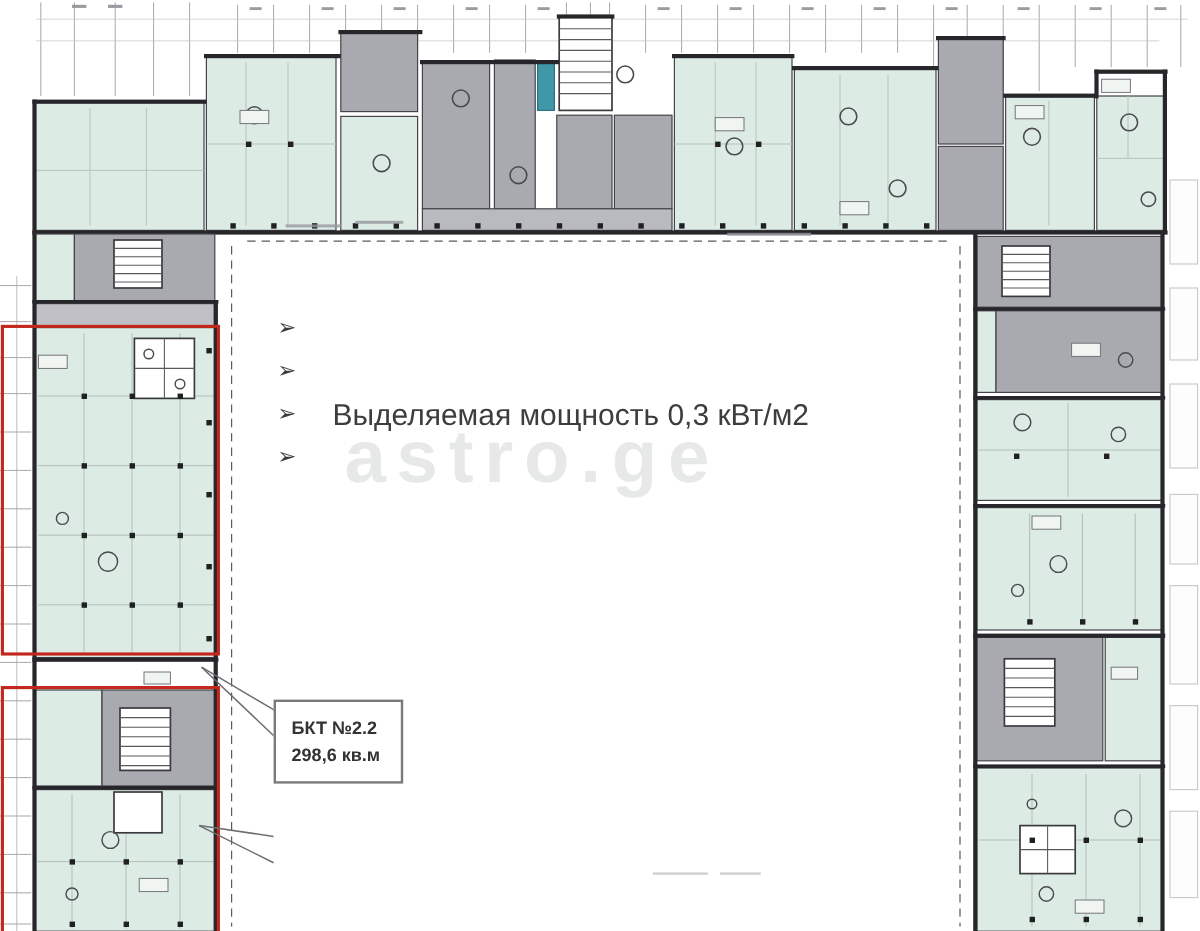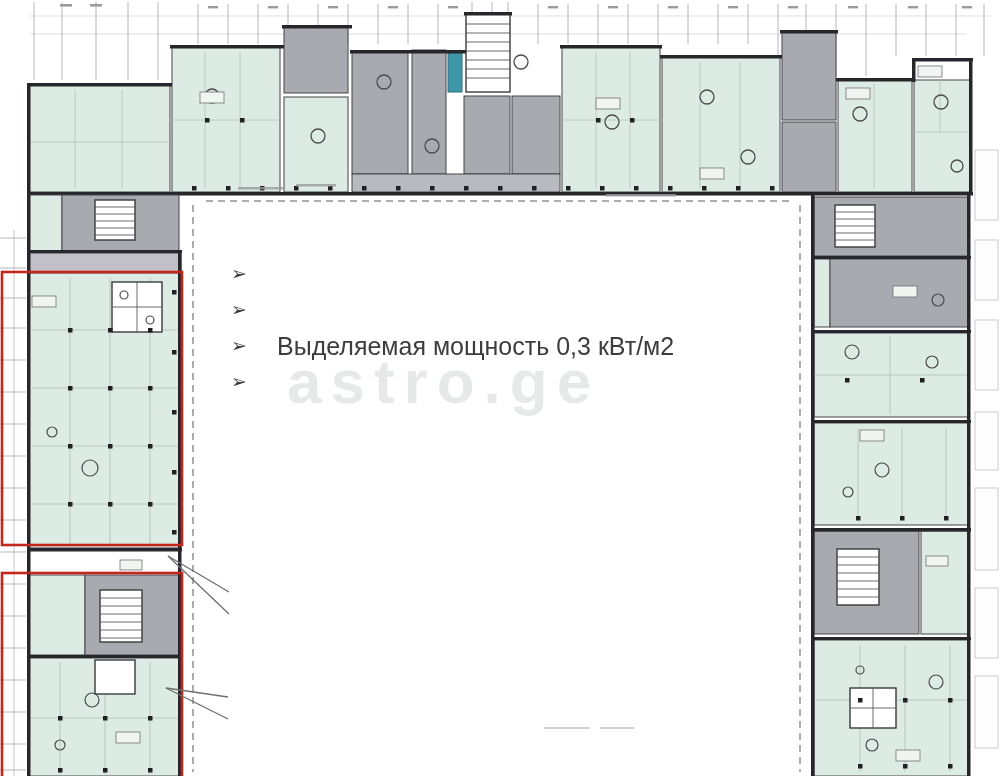--- a/index.html
+++ b/index.html
@@ -368,14 +368,18 @@
       <li>
         <span class="bullet-marker">➢</span>
         <span class="bullet-text">Выделяемая мощность 0,3 кВт/м2</span>
       </li>
       <li>
         <span class="bullet-marker">➢</span>
       </li>
     </ul>
   </div>
 
+  <div class="unit-box unit-box-1">
+    <span class="u-name">БКТ №2.2</span>
+    <span class="u-area">298,6 кв.м</span>
+  </div>
 
 </div>
 
 </body></html>

